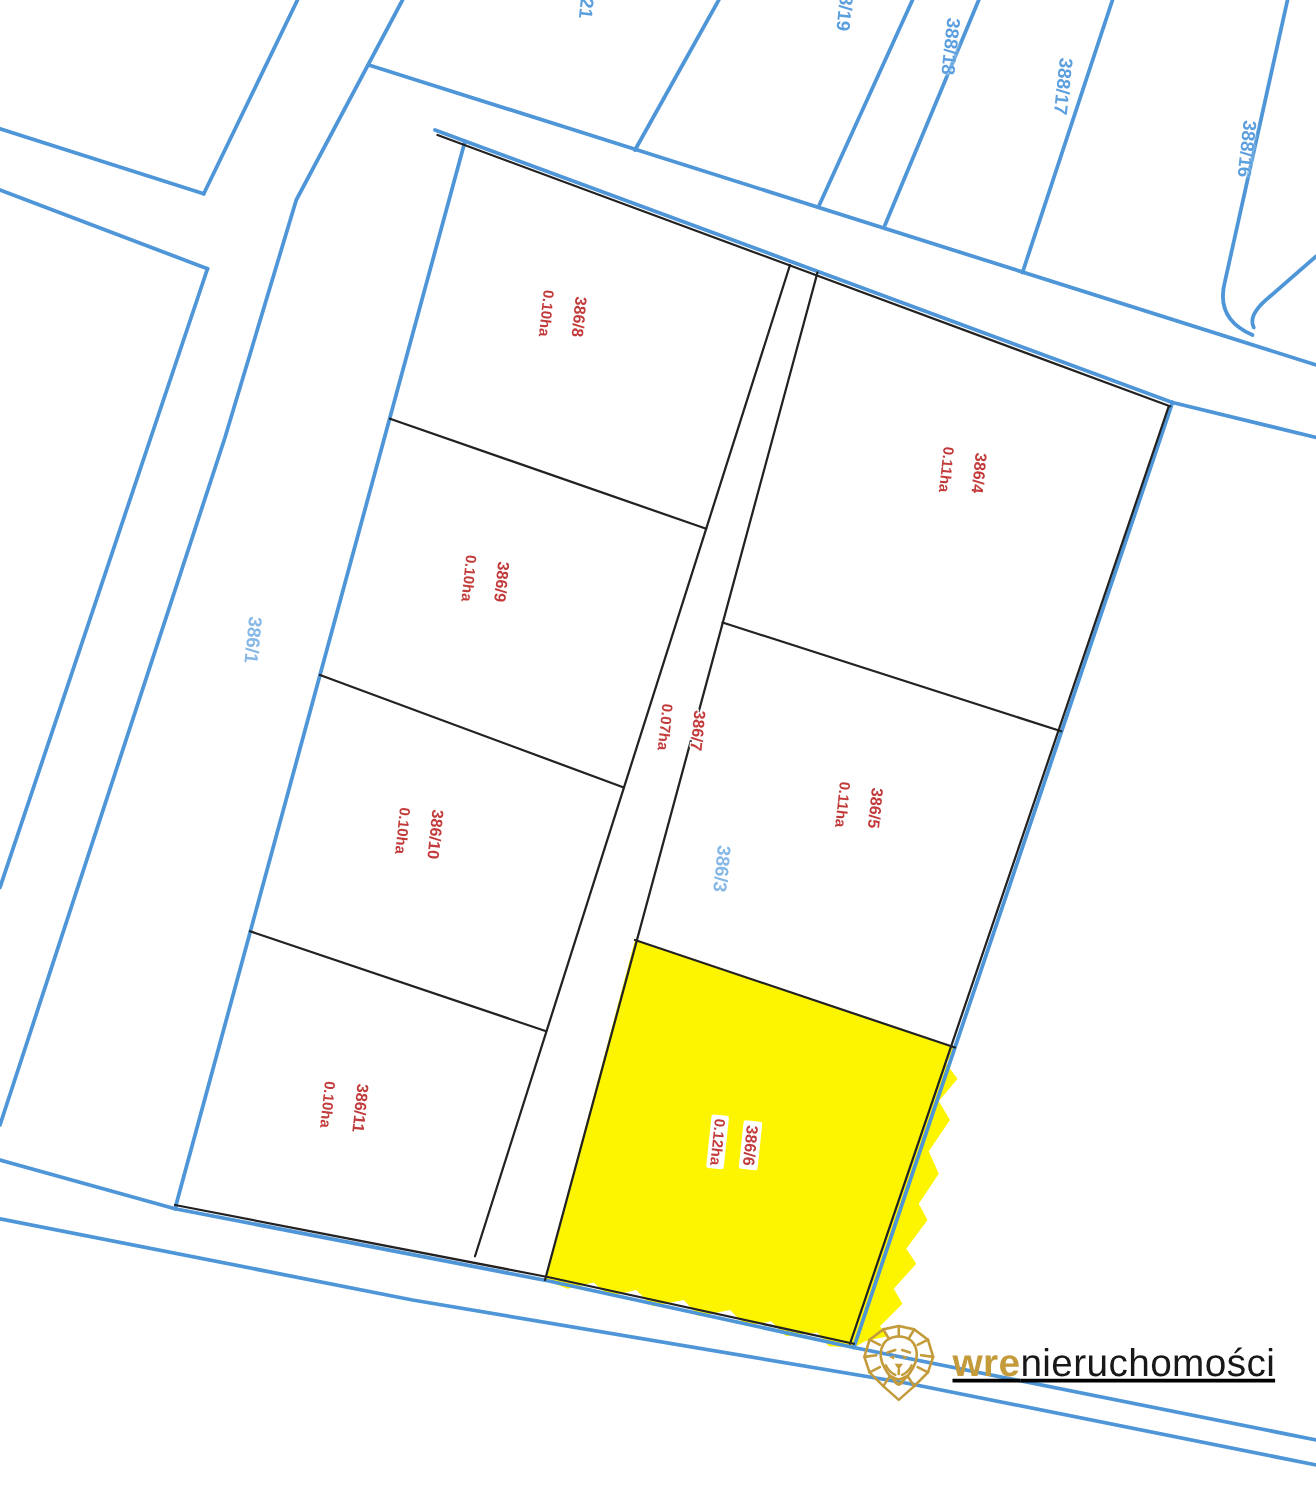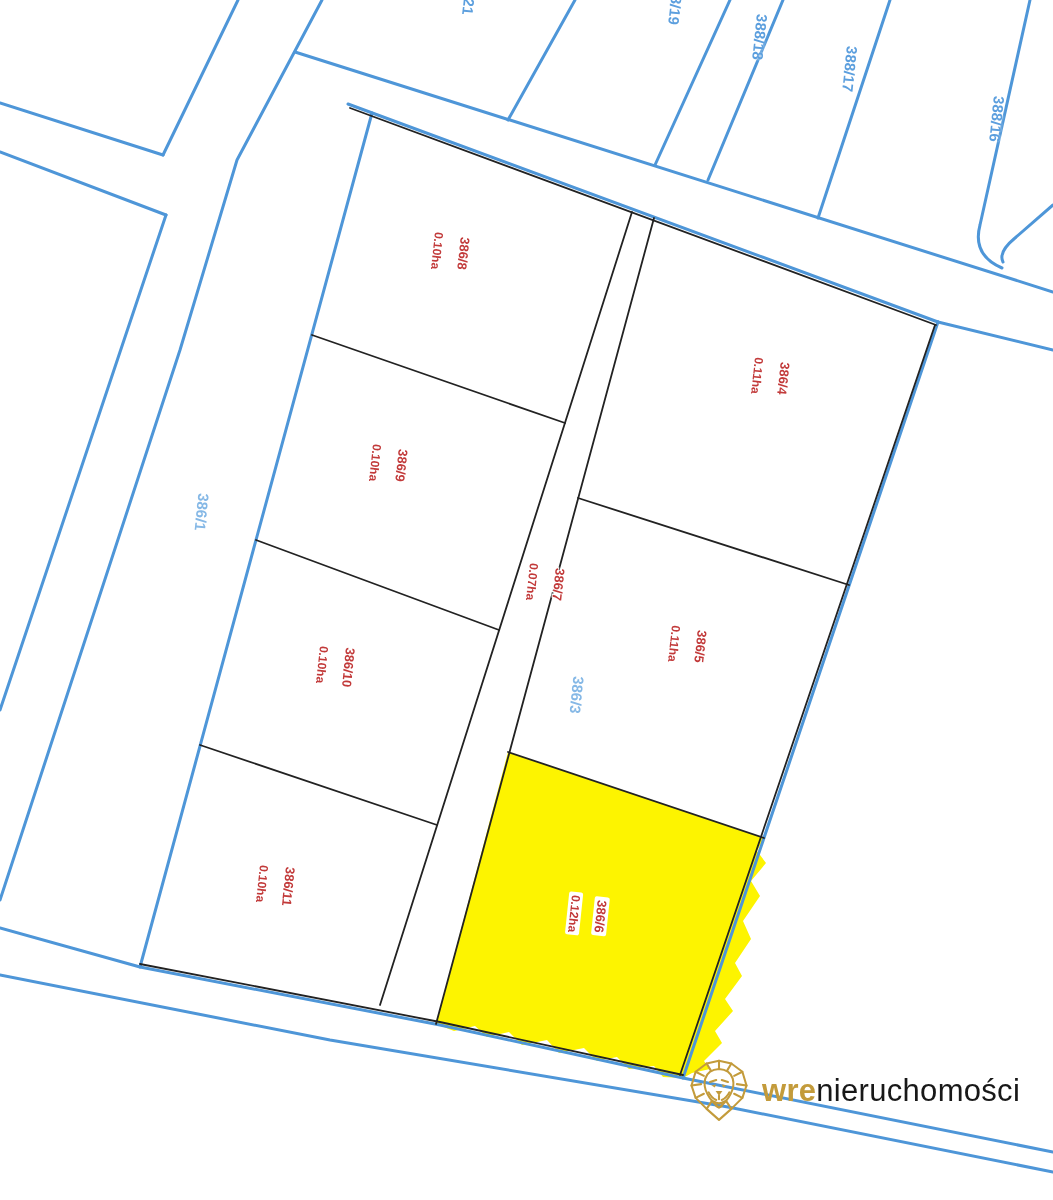--- a/index.html
+++ b/index.html
@@ -14,21 +14,21 @@
   .lot-label .area{font-size:12px;font-weight:bold;}
   .lot-label.hl .chip{background:#ffffff;padding:0 3px;border-radius:2px;}
 
   .parcel-label{position:absolute;color:#85b8e6;font-size:15px;font-weight:bold;
       white-space:nowrap;transform:translate(-50%,-50%) rotate(96deg);
       text-shadow:0 0 3px #fff;}
   .block-label{position:absolute;color:#5c9fde;font-size:15px;font-weight:bold;
       white-space:nowrap;transform:translate(-50%,-50%) rotate(96deg);
       text-shadow:0 0 3px #fff;}
 
-  .logo{position:absolute;left:686px;top:1058px;display:flex;align-items:flex-end;}
+  .logo{position:absolute;left:686px;top:1058px;display:flex;align-items:flex-end;text-decoration:underline;}
   .logo .wordmark{font-size:31px;letter-spacing:.3px;margin-left:10px;line-height:66px;}
   .logo .brand-bold{color:#c39b3b;font-weight:bold;}
   .logo .brand-rest{color:#181818;font-weight:normal;}
 </style>
 </head>
 <body>
 
 <div id="map">
 
   <svg class="geom" width="1053" height="1200" viewBox="0 0 1053 1200">

